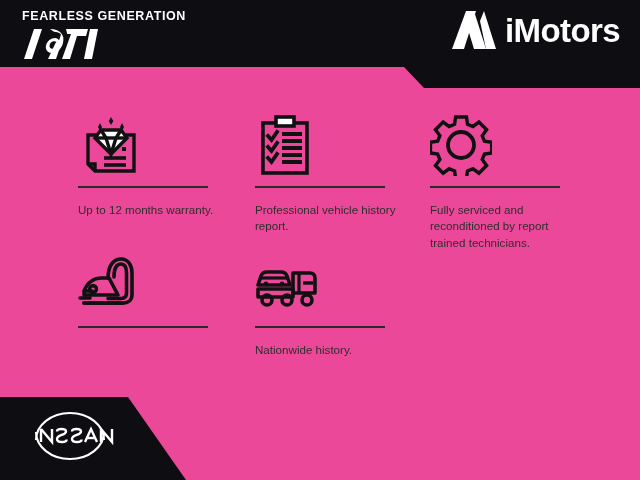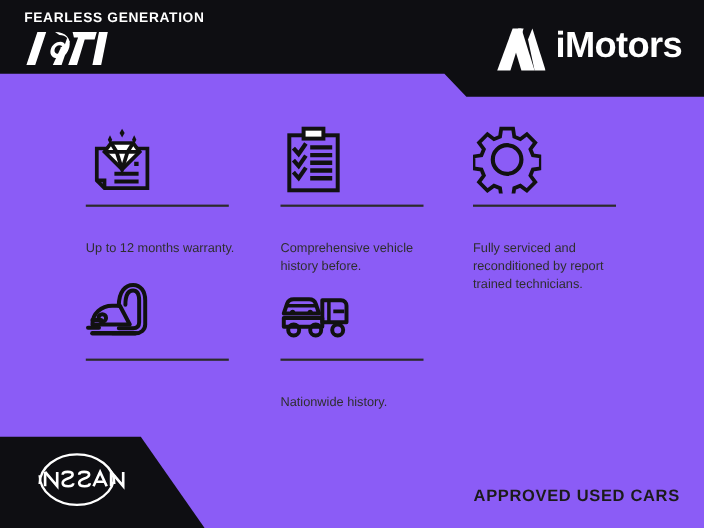--- a/index.html
+++ b/index.html
@@ -12,21 +12,21 @@
     height: 480px;
     font-family: "Liberation Sans", sans-serif;
     overflow: hidden;
     position: relative;
   }
 
   #page {
     position: relative;
     width: 640px;
     height: 480px;
-    background: #8b5cf6;
+    background: #ec4899;
     overflow: hidden;
   }
 
   
   .header {
     position: absolute;
     left: 0;
     top: 0;
     width: 640px;
     height: 90px;
@@ -55,22 +55,23 @@
   .brand-year {
     margin-top: 4px;
     height: 34px;
     width: 78px;
     position: relative;
   }
 
   .logo-block {
     position: absolute;
     right: 20px;
-    top: 24px;
+    top: 9px;
     display: flex;
+    align-items: center;
     gap: 9px;
   }
   .logo-mark {
     width: 46px;
     height: 42px;
     display: block;
   }
   .logo-word {
     color: #ffffff;
     font-size: 33px;
@@ -98,21 +99,21 @@
   .feature-icon svg {
     display: block;
   }
   .feature-rule {
     width: 130px;
     height: 2px;
     background: #2b2b2b;
     margin-top: 8px;
   }
   .feature-text {
-    margin-top: 30px;
+    margin-top: 14px;
     font-size: 11.6px;
     line-height: 1.42;
     color: #2e2e2e;
     width: 152px;
   }
 
   
   .col1 { left: 78px; }
   .col2 { left: 255px; }
   .col3 { left: 430px; }
@@ -241,21 +242,21 @@
 
             <path d="M27,21 L47,21" stroke-width="4"></path>
             <path d="M27,28 L47,28" stroke-width="4"></path>
             <path d="M27,35 L47,35" stroke-width="4"></path>
             <path d="M27,42 L47,42" stroke-width="4"></path>
             <path d="M27,49 L47,49" stroke-width="4"></path>
           </g>
         </svg>
       </div>
       <div class="feature-rule"></div>
-      <div class="feature-text">Comprehensive vehicle history before.</div>
+      <div class="feature-text">Professional vehicle history report.</div>
     </div>
 
     <div class="feature col3 row1">
       <div class="feature-icon">
         <svg width="62" height="62" viewBox="0 0 62 62">
           <g fill="none" stroke="#111111" stroke-width="3.8" stroke-linejoin="miter">
             <path d="M24.5,4 L37.5,4 L38.6,11.3 L44.2,13.7 L50.1,9.3 L59,18.2
                      L54.6,24.1 L57,29.7 L58,42.5 L57,42.5
                      L57,37.5 L58,37.5 Z" fill="none" stroke="none"></path>
 
@@ -343,16 +344,15 @@
                  C40,33.5 31,32.5 31,37 C31,39.4 33,40 36,40 C38.8,40 40.6,39.4 40.6,37.4"></path>
         <path d="M46,29.5 C46,27.6 48,27 50.5,27 C53,27 55,27.6 55,29.5
                  C55,33.5 46,32.5 46,37 C46,39.4 48,40 51,40 C53.8,40 55.6,39.4 55.6,37.4"></path>
         <path d="M59,40 L65,27 L71,40"></path>
         <path d="M61.3,36 L68.7,36"></path>
         <path d="M75,40 L75,27 L86,40 L86,27"></path>
       </g>
       <text x="44" y="41" font-family="Liberation Sans, sans-serif" font-size="0.1" fill="#ffffff" text-anchor="middle">NISSAN</text>
     </svg>
 
-    <div class="approved-text">APPROVED USED CARS</div>
   </div>
 
 </div>
 
 </body></html>

